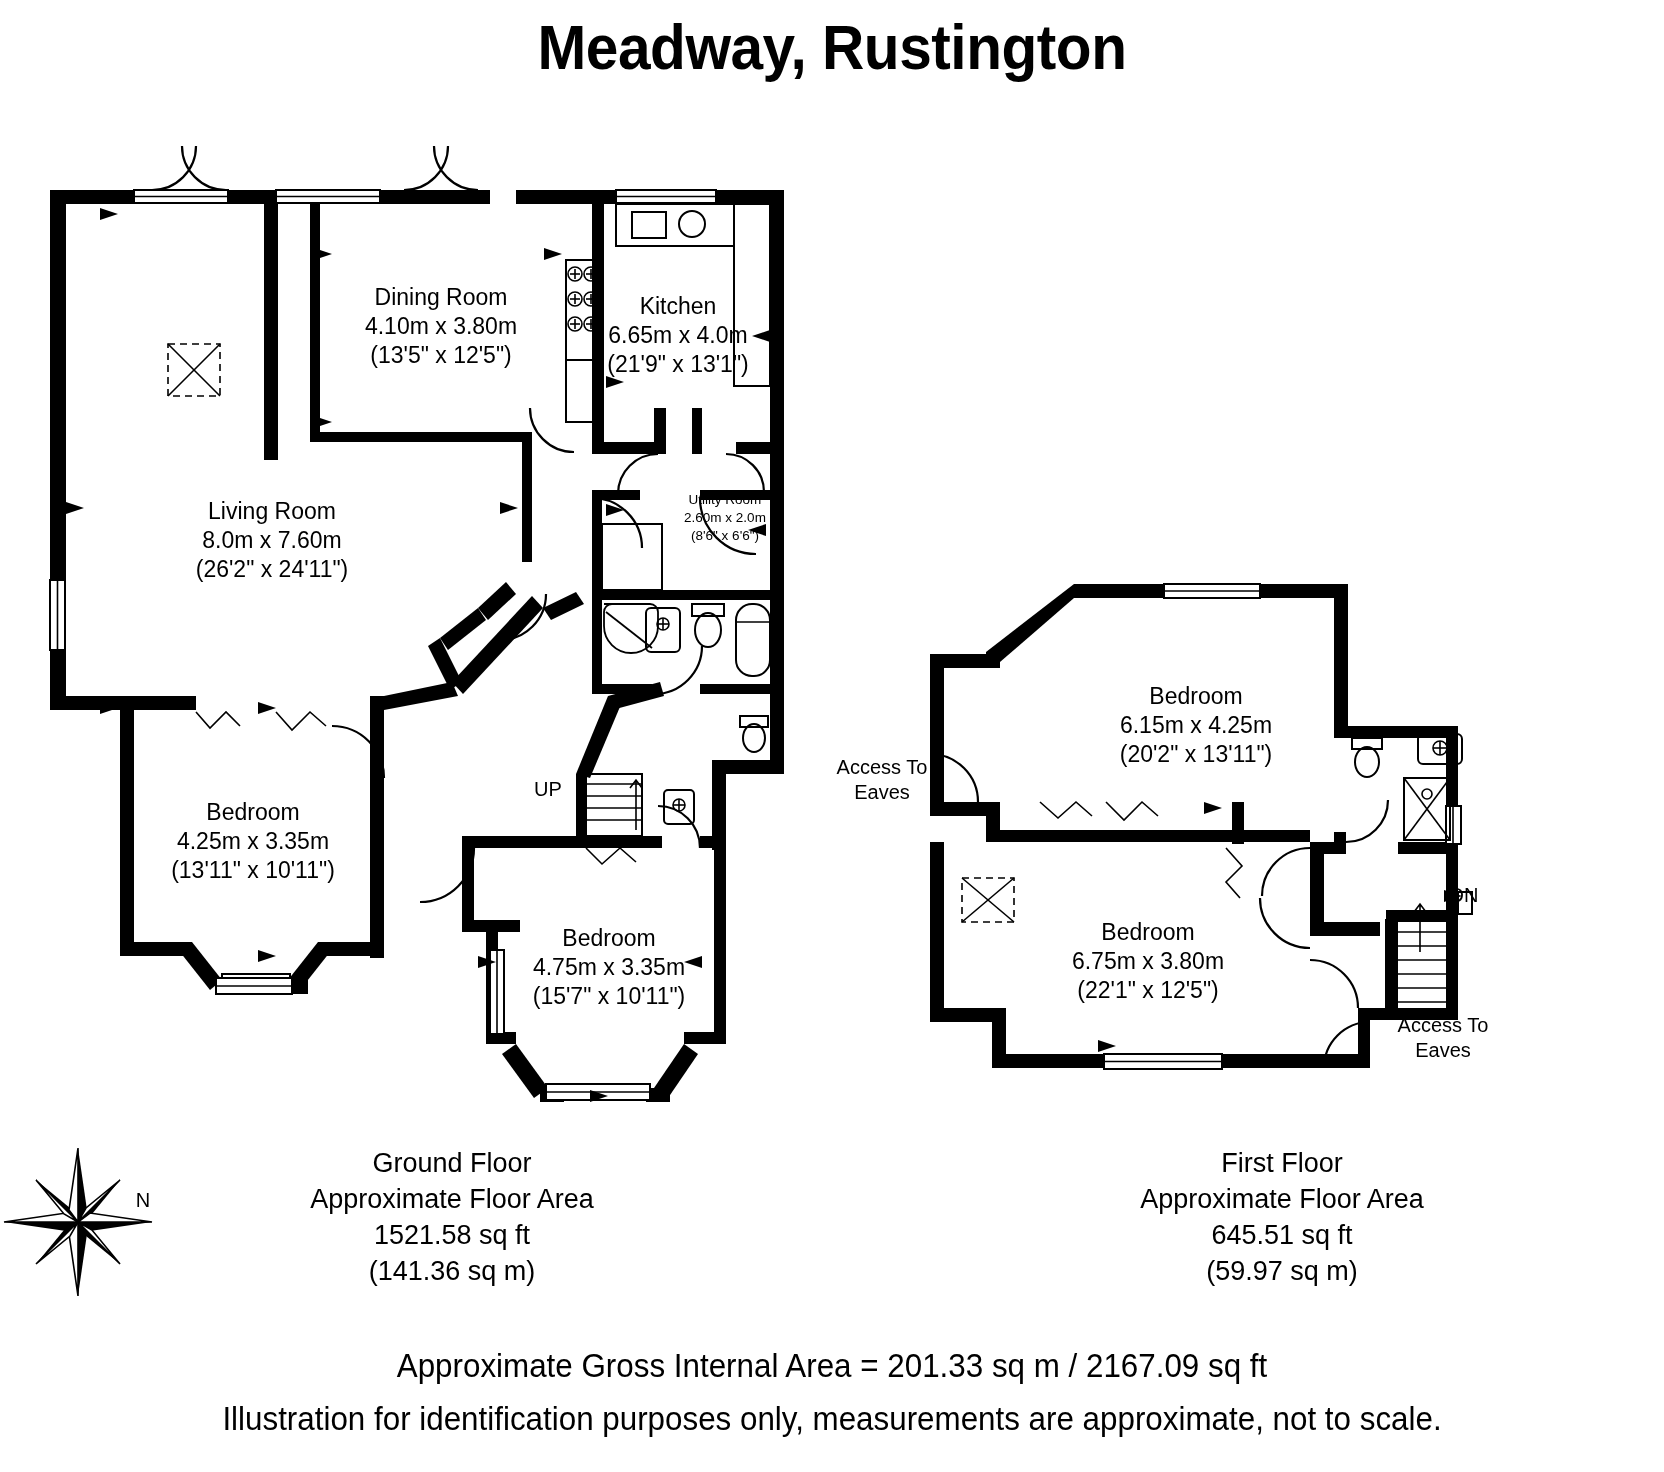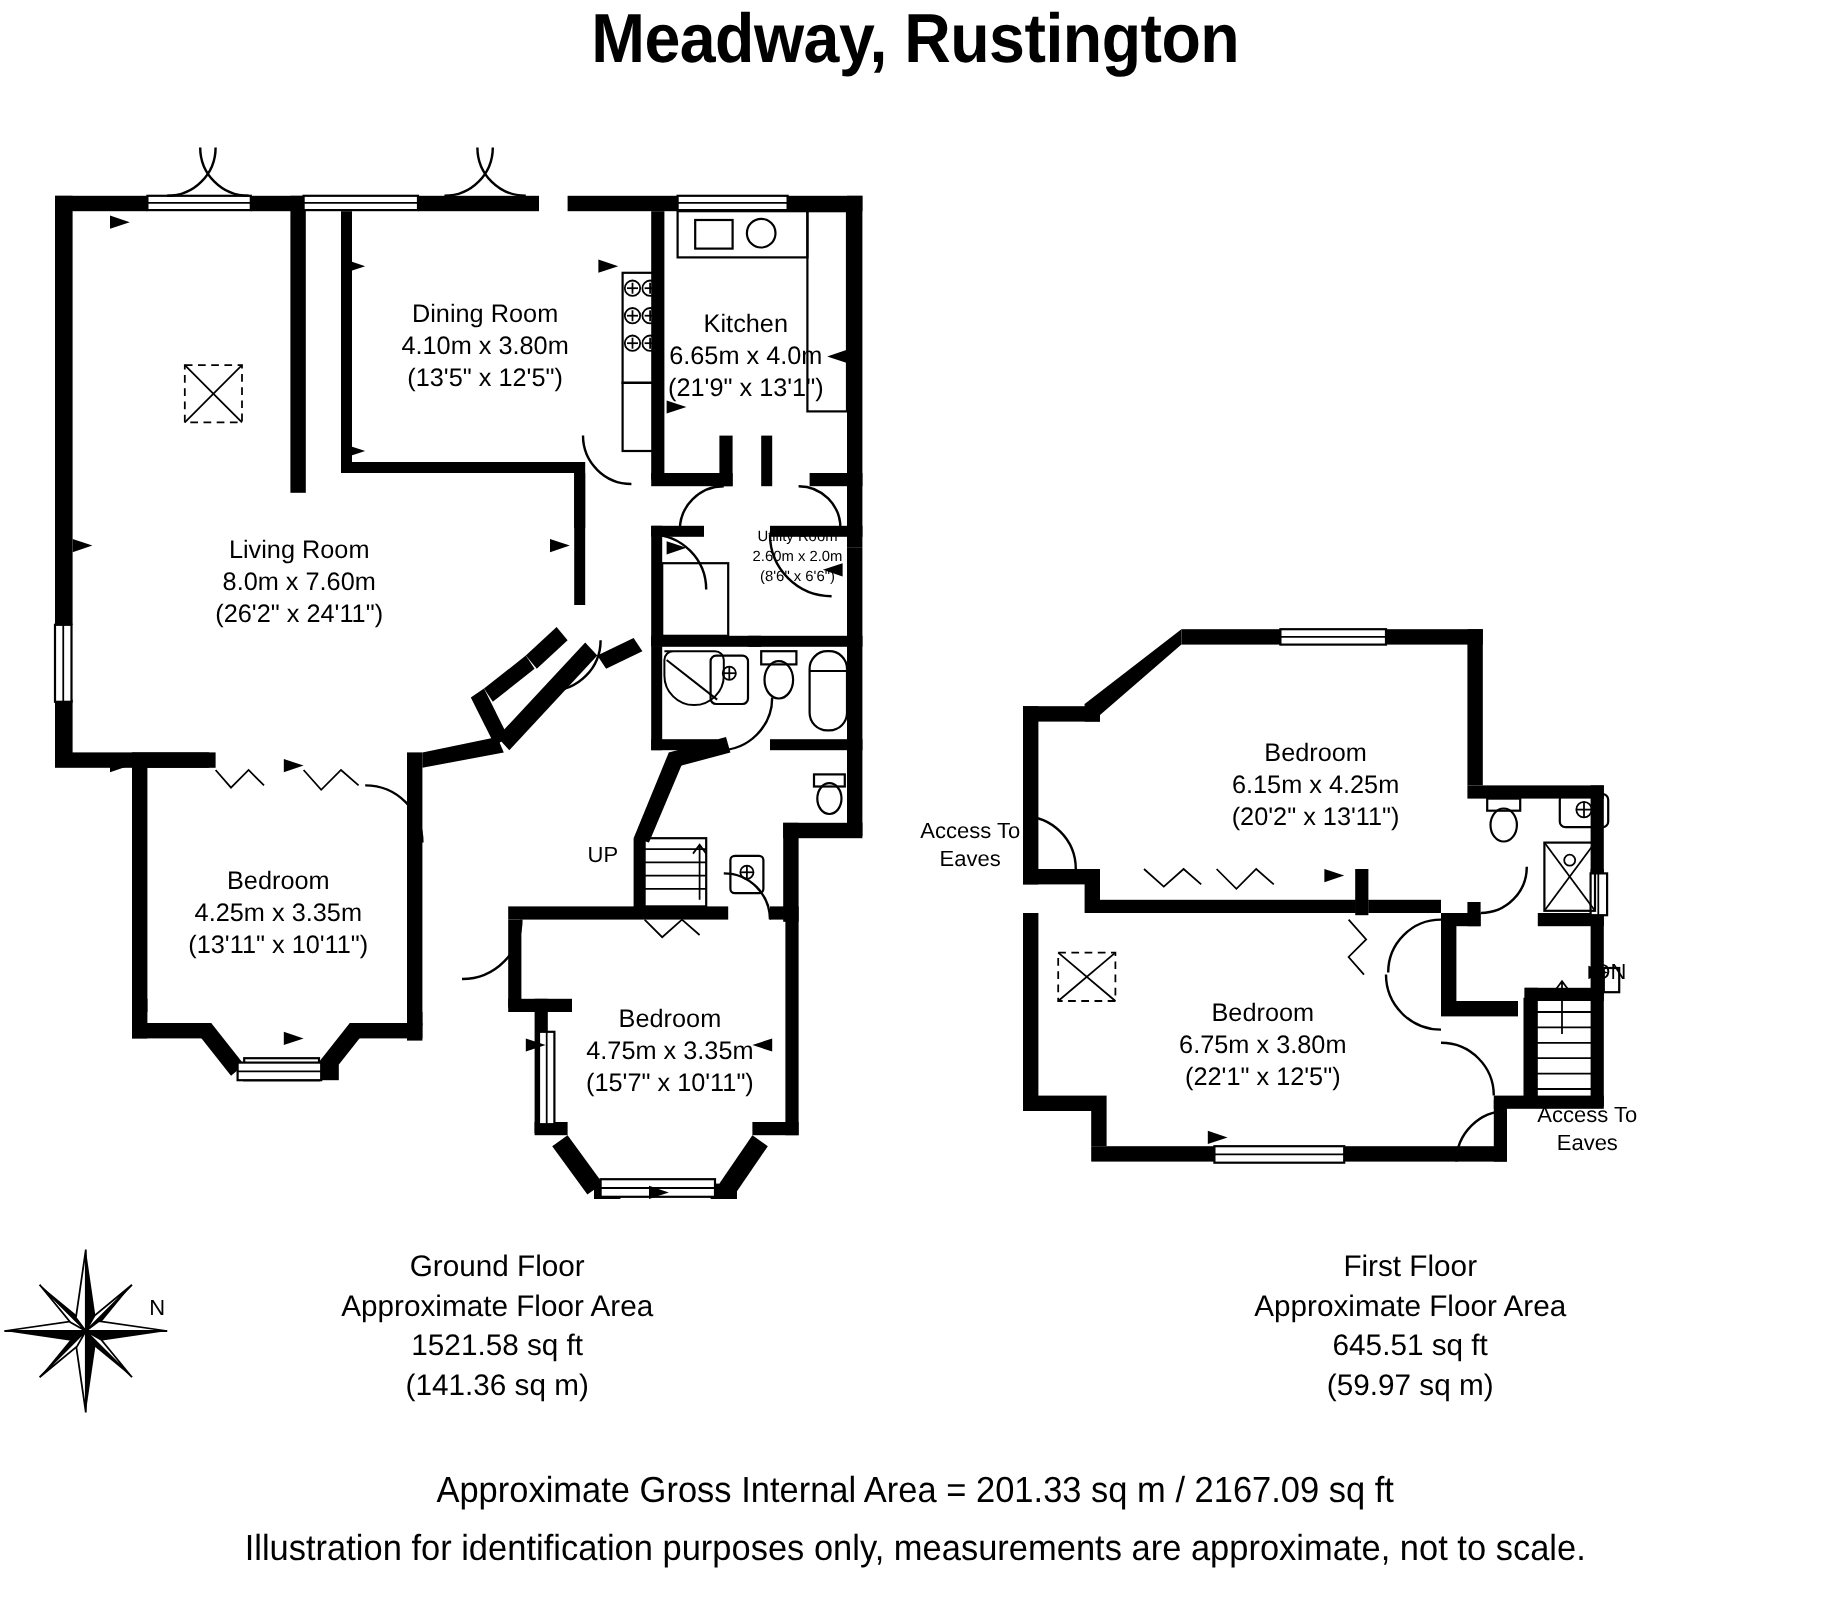--- a/index.html
+++ b/index.html
@@ -12,20 +12,21 @@
     width: 1664px;
     height: 1472px;
     position: relative;
     font-family: "Liberation Sans", sans-serif;
     color: #000000;
     overflow: hidden;
   }
   #page {
     position: absolute;
     inset: 0;
+    margin-top: 12px;
   }
   .title {
     position: absolute;
     top: 2px;
     left: 0;
     width: 1664px;
     text-align: center;
     font-family: "Liberation Sans Narrow", "Liberation Sans", sans-serif;
     font-weight: bold;
     font-size: 63px;

